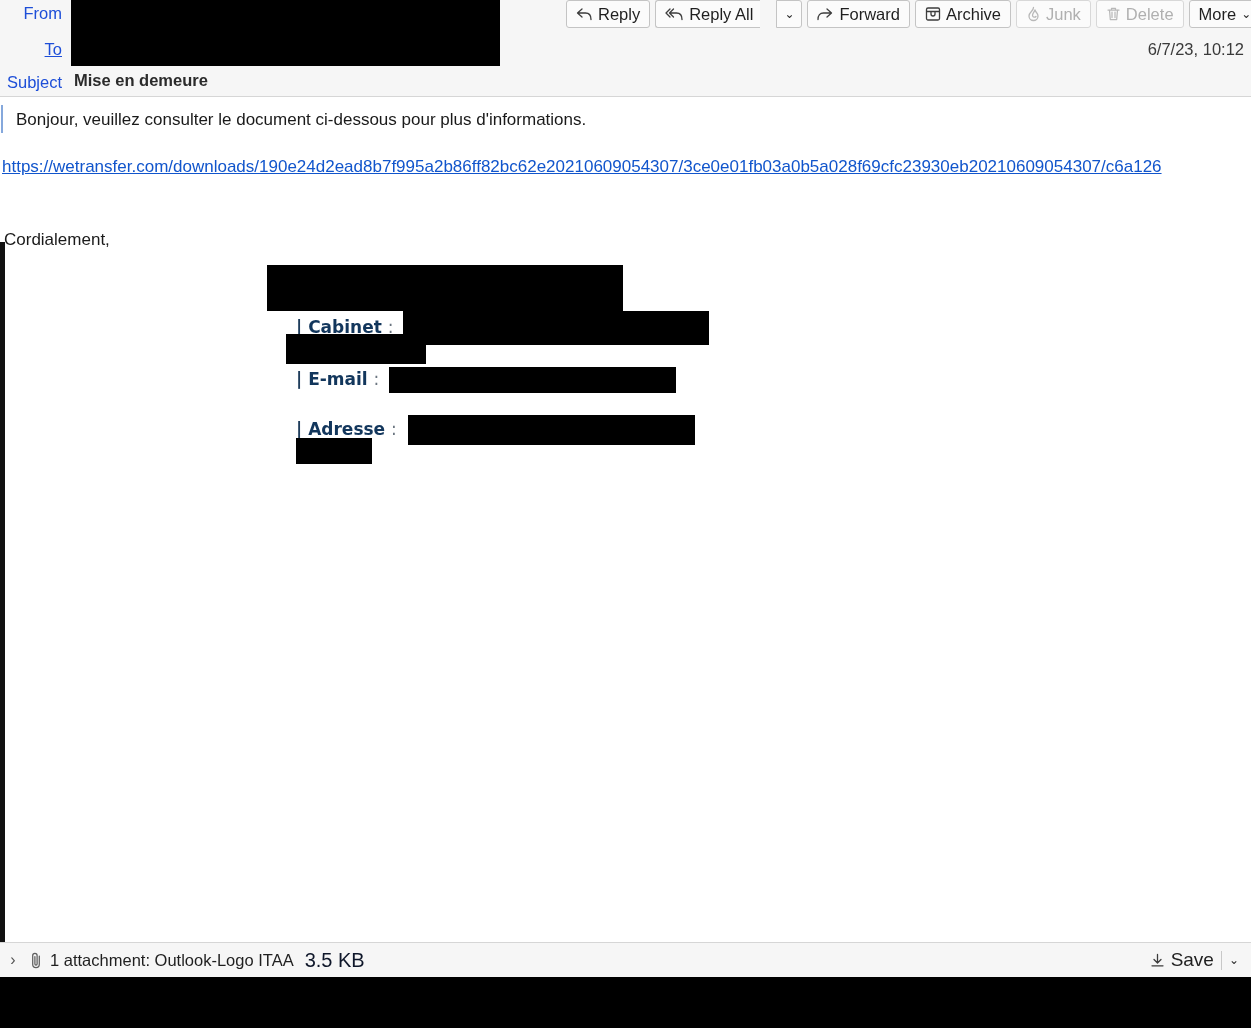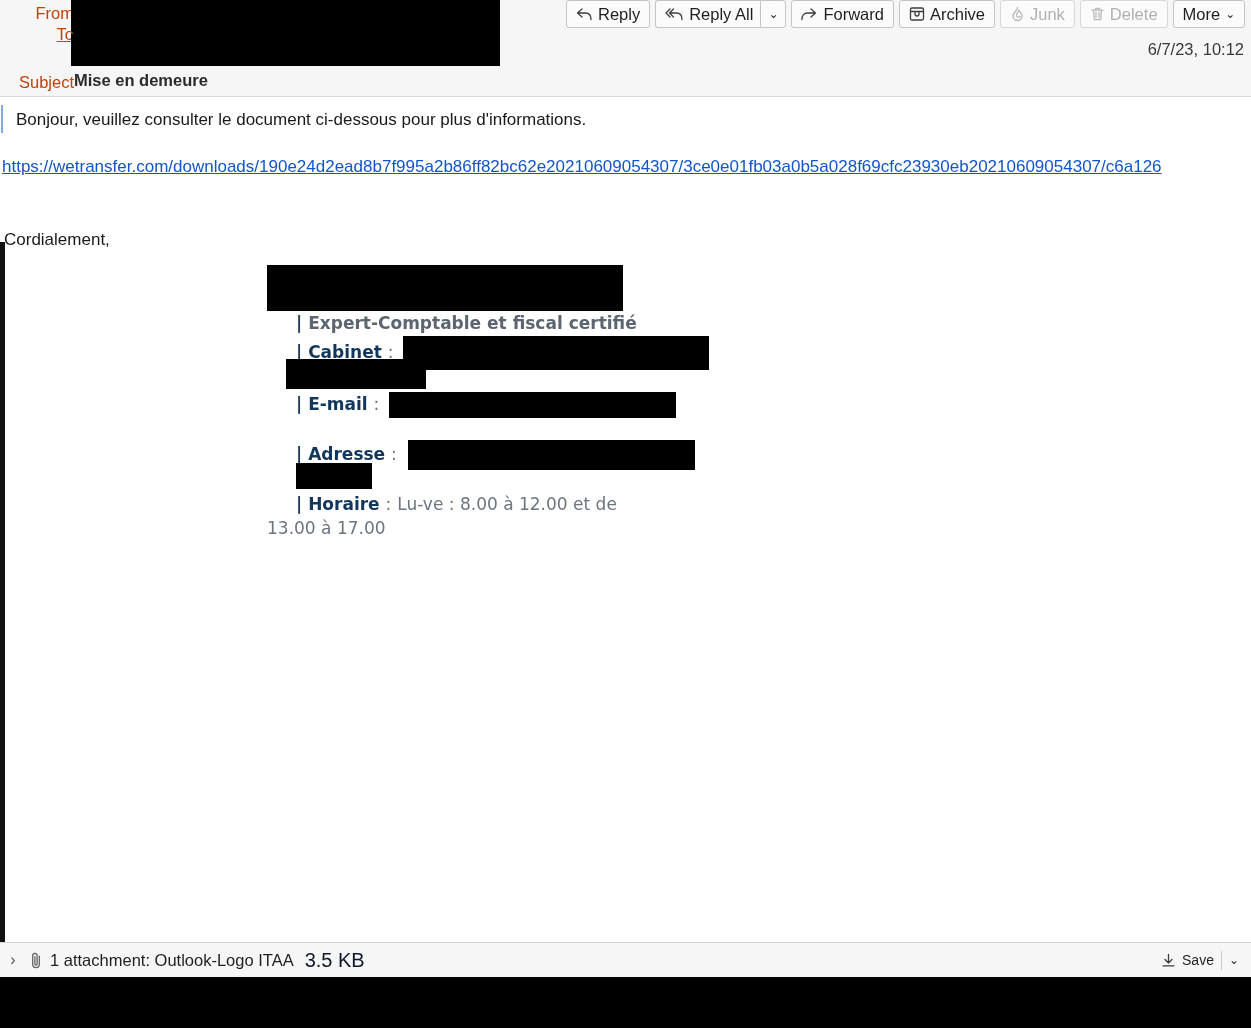--- a/index.html
+++ b/index.html
@@ -14,30 +14,29 @@
   
   #header {
     position: absolute; top: 0; left: 0;
     width: 1251px; height: 97px;
     background: #f6f6f6;
     border-bottom: 1px solid #d6d6d6;
   }
   .hdr-label {
     position: absolute;
     font-size: 16.5px;
-    color: #c2410c;
+    color: #1d4ed8;
     text-align: right;
     white-space: nowrap;
-    margin-left: 12px;
   }
   .redact { background: #000000; display: block; }
 
   #from-label { top: 4px; left: 0; width: 62px; }
   #from-redact { position: absolute; top: 0px; left: 71px; width: 429px; height: 34px; }
-  #to-label { top: 25px; left: 0; width: 62px; text-decoration: underline; }
+  #to-label { top: 40px; left: 0; width: 62px; text-decoration: underline; }
   #to-redact { position: absolute; top: 34px; left: 71px; width: 429px; height: 32px; }
   #subject-label { top: 73px; left: 0; width: 62px; }
   #subject-value {
     position: absolute; top: 71px; left: 74px;
     font-size: 16.5px; font-weight: bold; color: #2b2b2b;
     white-space: nowrap;
   }
   #date-value {
     position: absolute; top: 40px; right: 7px;
     font-size: 16.5px; color: #3a3a3a; white-space: nowrap;
@@ -54,21 +53,21 @@
     height: 28px; padding: 0 9px;
     background: #fbfbfb;
     border: 1px solid #c4c4c4;
     border-radius: 3px;
     font-size: 16.5px; color: #1f1f1f;
     white-space: nowrap;
     margin-right: 5px;
     cursor: default;
   }
   .tbtn.disabled { color: #b0b0b0; border-color: #d8d8d8; background: #fbfbfb; }
-  .tbtn.split { margin-right: 0; border-top-right-radius: 0; border-bottom-right-radius: 0; border-right: none; padding-right: 7px; }
+  .tbtn.split { margin-right: 16px; border-top-right-radius: 0; border-bottom-right-radius: 0; border-right: none; padding-right: 7px; }
   .tbtn.caret-only {
     padding: 0 7px; margin-right: 5px;
     border-top-left-radius: 0; border-bottom-left-radius: 0;
   }
   .ic { display: inline-block; flex: 0 0 auto; }
   .ic svg { display: block; }
   .caret { font-size: 12px; line-height: 1; color: #2b2b2b; }
 
   
   #body-pane {
@@ -150,21 +149,21 @@
   }
   #attach-clip { margin-left: 4px; margin-right: 7px; display: flex; align-items: center; }
   #attach-text { font-size: 16.5px; color: #1f1f1f; white-space: nowrap; }
   #attach-size { font-size: 20px; color: #0f172a; margin-left: 11px; white-space: nowrap; }
   #save-group {
     margin-left: auto; display: flex; align-items: center;
     height: 26px; padding-right: 4px;
   }
   #save-btn {
     display: flex; align-items: center; gap: 6px;
-    font-size: 14px; color: #1f1f1f; padding: 0 7px;
+    font-size: 19px; color: #1f1f1f; padding: 0 7px;
     cursor: default; white-space: nowrap;
   }
   #save-sep { width: 1px; height: 19px; background: #c8c8c8; }
   #save-caret { padding: 0 8px 0 7px; font-size: 12px; color: #2b2b2b; cursor: default; }
 
   
   #bottom-band {
     position: absolute; top: 977px; left: 0;
     width: 1251px; height: 51px;
     background: #000000;
@@ -262,24 +261,20 @@
   <div class="ptext" id="greeting">Bonjour, veuillez consulter le document ci-dessous pour plus d'informations.</div>
 
   <div id="link">https://wetransfer.com/downloads/190e24d2ead8b7f995a2b86ff82bc62e20210609054307/3ce0e01fb03a0b5a028f69cfc23930eb20210609054307/c6a126</div>
 
   <div class="ptext" id="closing">Cordialement,</div>
 
   <div id="signature">
 
     <div class="redact" id="sig-name-redact"></div>
 
-    <div class="sig-line">
-      <span class="bar">|</span>
-      <span>Expert-Comptable et fiscal certifié</span>
-    </div>
 
     <div class="sig-line sig-row-wrap">
       <span class="bar">|</span>
       <span class="sig-key">Cabinet</span>
       <span class="sig-colon">:</span>
       <span class="inline-redact" id="r-cabinet-1"></span>
       <span class="inline-redact" id="r-cabinet-2"></span>
     </div>
 
     <div class="sig-line sig-row-wrap" style="margin-top:22px">
@@ -291,26 +286,20 @@
 
 
     <div class="sig-line sig-row-wrap" style="margin-top:22px">
       <span class="bar">|</span>
       <span class="sig-key">Adresse</span>
       <span class="sig-colon">:</span>
       <span class="inline-redact" id="r-adresse-1"></span>
       <span class="inline-redact" id="r-adresse-2"></span>
     </div>
 
-    <div class="sig-line" style="margin-top:22px; width:400px; white-space:normal;">
-      <span class="bar">|</span>
-      <span class="sig-key">Horaire</span>
-      <span class="sig-colon">:</span>
-      <span class="sig-val">Lu-ve : 8.00 à 12.00 et de 13.00 à 17.00</span>
-    </div>
 
   </div>
 </div>
 
 <div id="attach-bar">
   <div id="attach-expand">›</div>
   <div id="attach-clip">
     <svg width="13" height="19" viewBox="0 0 13 19">
         <path d="M9.3 5 V13.2 A3.3 3.3 0 0 1 2.7 13.2 V4.6 A2.2 2.2 0 0 1 7.1 4.6 V13 A1.1 1.1 0 0 1 4.9 13 V5.6" fill="none" stroke="#5e5e5e" stroke-width="1.25" stroke-linecap="round"></path>
       </svg>

